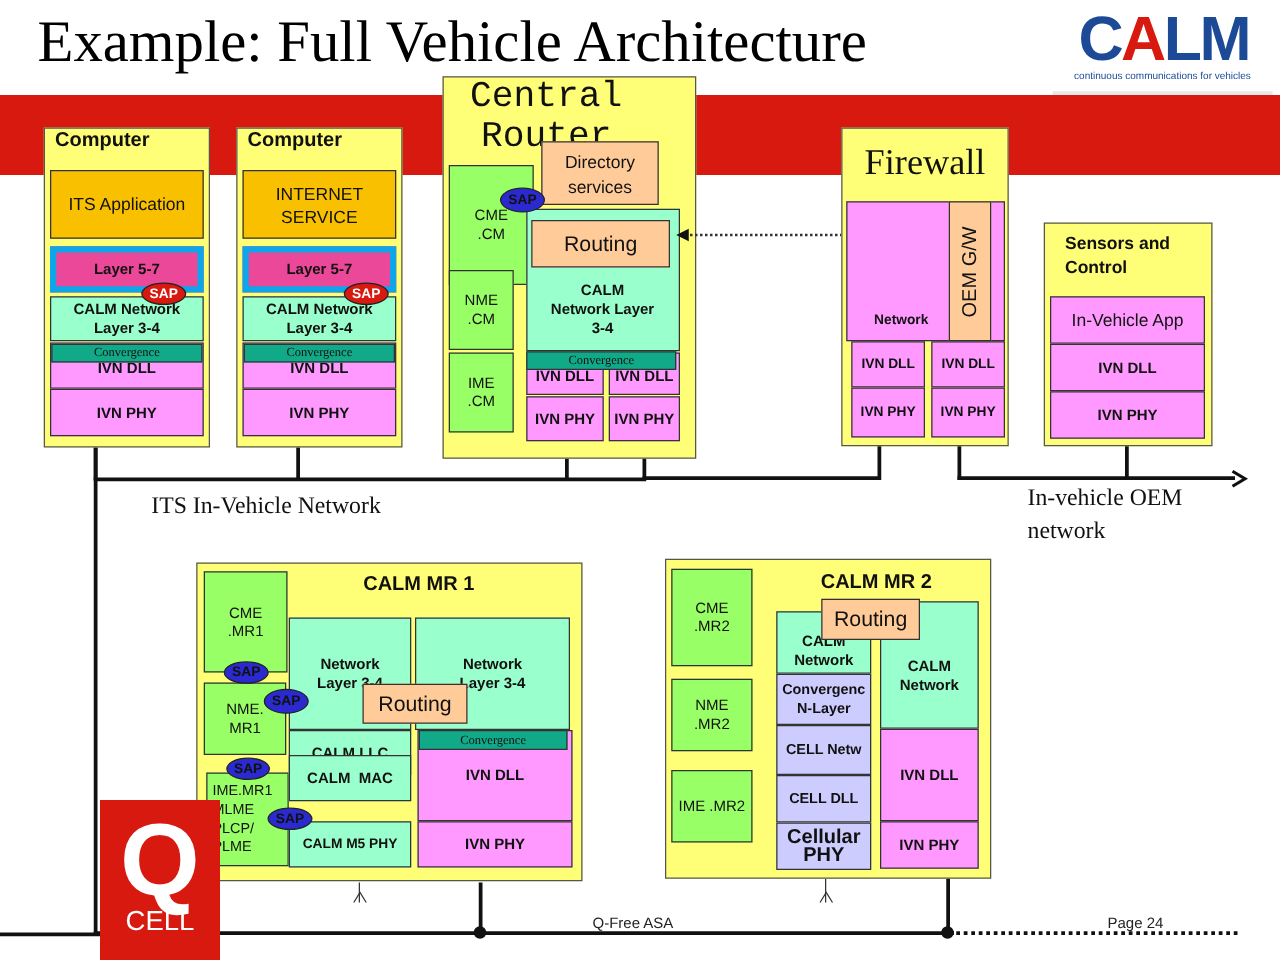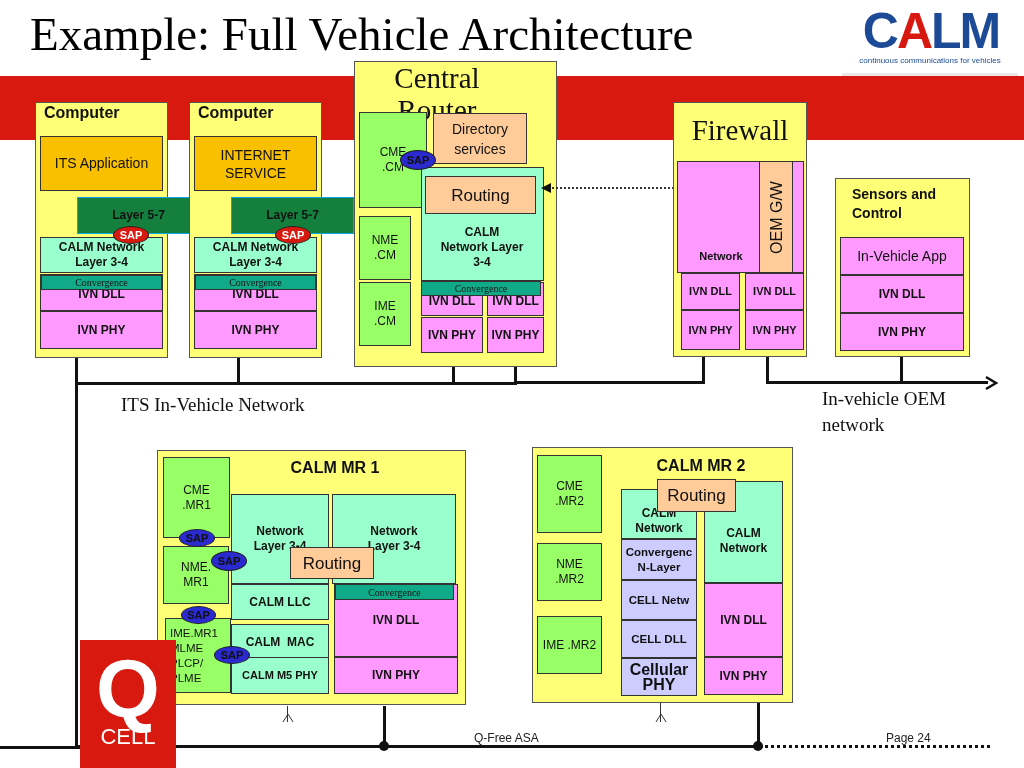--- a/index.html
+++ b/index.html
@@ -8,21 +8,21 @@
   .redband{left:0;top:76px;width:1024px;height:64px;background:#d8190f;}
   .title{left:30px;top:4px;font-family:"Liberation Serif",serif;font-size:47px;color:#000;white-space:nowrap;line-height:60px;}
   .logo{left:842px;top:4px;width:176px;height:72px;background:#fff;border-bottom:3px solid #e8e8e8;}
   .logo-word{position:absolute;left:4px;top:0;width:170px;height:50px;font-family:"Liberation Sans",sans-serif;font-weight:bold;font-size:50px;line-height:54px;color:#1c4a96;letter-spacing:-2px;text-align:center;}
   .logo-word .a{color:#d8190f;}
   .logo-sub{position:absolute;left:0;top:52px;width:176px;text-align:center;font-size:8px;color:#1c4a96;}
   .box{border:1px solid #555;background:#ffff77;}
   .lbl{display:flex;align-items:center;justify-content:center;text-align:center;font-size:12px;font-weight:bold;color:#111;line-height:15px;}
   .plain{font-weight:normal;}
   .orange{background:#f9c000;border:1px solid #333;}
-  .lime{background:#15803d;border:1px solid #0ea5e9;margin-left:37px;}
+  .lime{background:#ec4899;border:5px solid #0ea5e9;}
   .mint{background:#99ffcc;border:1px solid #333;}
   .pink{background:#ff99ff;border:1px solid #333;}
   .green{background:#99ff66;border:1px solid #333;}
   .peach{background:#ffcc99;border:1px solid #333;}
   .lav{background:#ccccff;border:1px solid #333;}
   .conv{background:#11aa88;border:1px solid #333;font-family:"Liberation Serif",serif;font-size:10px;font-weight:normal;color:#111;}
   .sap{border-radius:50%;font-size:11px;font-weight:bold;display:flex;align-items:center;justify-content:center;color:#111;border:1px solid #222;}
   .sap-red{background:#d8190f;color:#fff;}
   .sap-blue{background:#2a2ad0;color:#111;}
   .serifbig{font-family:"Liberation Serif",serif;font-weight:normal;}
@@ -87,22 +87,22 @@
 <div class="abs lbl" style="left:192px;top:102px;width:100px;height:20px;font-size:16px;justify-content:flex-start;padding-left:6px;">Computer</div>
 <div class="abs lbl plain orange" style="left:194px;top:136px;width:123px;height:55px;font-size:14px;padding:0 20px;line-height:18px;">INTERNET SERVICE</div>
 <div class="abs lbl lime" style="left:194px;top:197px;width:123px;height:37px;">Layer 5-7</div>
 <div class="abs lbl mint" style="left:194px;top:237px;width:123px;height:36px;padding:0 14px;">CALM Network Layer 3-4</div>
 <div class="abs lbl pink" style="left:194px;top:274px;width:123px;height:37px;padding-top:4px;">IVN DLL</div>
 <div class="abs lbl conv" style="left:195px;top:275px;width:121px;height:15px;">Convergence</div>
 <div class="abs lbl pink" style="left:194px;top:311px;width:123px;height:38px;">IVN PHY</div>
 <div class="abs sap sap-red" style="left:275px;top:226px;width:36px;height:18px;">SAP</div>
 
 <div class="abs box" style="left:354px;top:61px;width:203px;height:306px;"></div>
-<div class="abs lbl serifbig" style="left:354px;top:76px;width:166px;height:36px;font-size:29px;line-height:32px;">Central Router</div>
-<div class="abs lbl plain green" style="left:359px;top:112px;width:68px;height:96px;padding:0 10px;">CME .CM</div>
+<div class="abs lbl serifbig" style="left:354px;top:76px;width:166px;height:36px;font-size:29px;line-height:32px;font-family:Liberation Mono, monospace;">Central Router</div>
+<div class="abs lbl plain green" style="left:359px;top:132px;width:68px;height:96px;padding:0 10px;">CME .CM</div>
 <div class="abs lbl plain green" style="left:359px;top:216px;width:52px;height:64px;padding:0 10px;">NME .CM</div>
 <div class="abs lbl plain green" style="left:359px;top:282px;width:52px;height:64px;padding:0 10px;">IME .CM</div>
 <div class="abs lbl plain peach" style="left:433px;top:113px;width:94px;height:51px;font-size:14px;line-height:20px;padding:0 10px;">Directory services</div>
 <div class="abs lbl mint" style="left:421px;top:167px;width:123px;height:114px;"></div>
 <div class="abs lbl plain peach" style="left:425px;top:176px;width:111px;height:38px;font-size:17px;">Routing</div>
 <div class="abs lbl" style="left:440px;top:222px;width:84px;height:50px;">CALM Network Layer 3-4</div>
 <div class="abs lbl pink" style="left:421px;top:282px;width:62px;height:34px;padding-top:4px;">IVN DLL</div>
 <div class="abs lbl pink" style="left:487px;top:282px;width:57px;height:34px;padding-top:4px;">IVN DLL</div>
 <div class="abs lbl conv" style="left:421px;top:281px;width:120px;height:15px;">Convergence</div>
 <div class="abs lbl pink" style="left:421px;top:317px;width:62px;height:36px;">IVN PHY</div>
@@ -139,21 +139,21 @@
 <div class="abs network-label" style="left:822px;top:386px;width:160px;">In-vehicle OEM network</div>
 
 <div class="abs box" style="left:157px;top:450px;width:309px;height:255px;"></div>
 <div class="abs lbl" style="left:270px;top:455px;width:130px;height:24px;font-size:16px;">CALM MR 1</div>
 <div class="abs lbl plain green" style="left:163px;top:457px;width:67px;height:81px;padding:0 14px;">CME .MR1</div>
 <div class="abs lbl plain green" style="left:163px;top:546px;width:66px;height:58px;padding:0 14px;">NME. MR1</div>
 <div class="abs lbl plain green" style="left:165px;top:618px;width:66px;height:75px;justify-content:flex-start;text-align:left;padding:2px 4px;font-size:11.5px;line-height:15px;">IME.MR1 MLME PLCP/ PLME</div>
 <div class="abs lbl mint" style="left:231px;top:494px;width:98px;height:90px;padding:0 16px;">Network Layer 3-4</div>
 <div class="abs lbl mint" style="left:332px;top:494px;width:124px;height:90px;padding:0 30px;">Network Layer 3-4</div>
 <div class="abs lbl mint" style="left:231px;top:584px;width:98px;height:36px;">CALM LLC</div>
-<div class="abs lbl mint" style="left:231px;top:624px;width:98px;height:37px;white-space:pre;">CALM  MAC</div>
+<div class="abs lbl mint" style="left:231px;top:604px;width:98px;height:37px;white-space:pre;">CALM  MAC</div>
 <div class="abs lbl mint" style="left:231px;top:657px;width:98px;height:37px;font-size:11px;">CALM M5 PHY</div>
 <div class="abs lbl pink" style="left:334px;top:584px;width:124px;height:73px;">IVN DLL</div>
 <div class="abs lbl conv" style="left:335px;top:584px;width:119px;height:16px;">Convergence</div>
 <div class="abs lbl pink" style="left:334px;top:657px;width:124px;height:37px;">IVN PHY</div>
 <div class="abs lbl plain peach" style="left:290px;top:547px;width:84px;height:32px;font-size:17px;">Routing</div>
 <div class="abs sap sap-blue" style="left:179px;top:529px;width:36px;height:18px;">SAP</div>
 <div class="abs sap sap-blue" style="left:211px;top:551px;width:36px;height:20px;">SAP</div>
 <div class="abs sap sap-blue" style="left:181px;top:606px;width:35px;height:18px;">SAP</div>
 <div class="abs sap sap-blue" style="left:214px;top:646px;width:36px;height:18px;">SAP</div>
 

